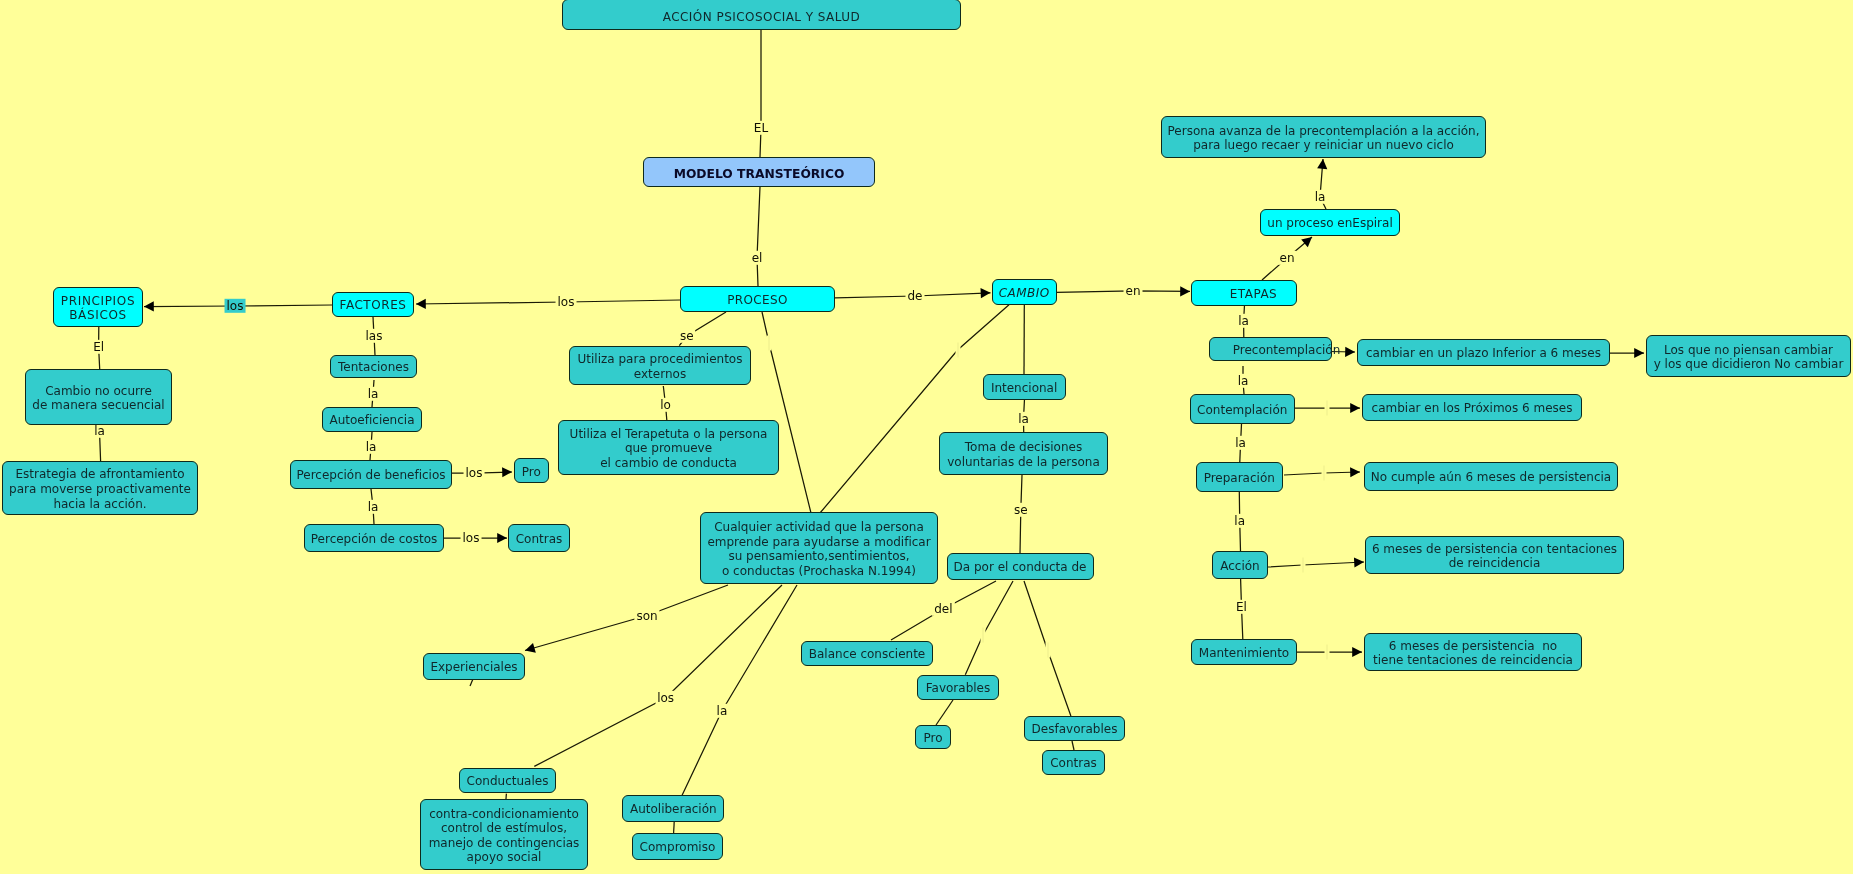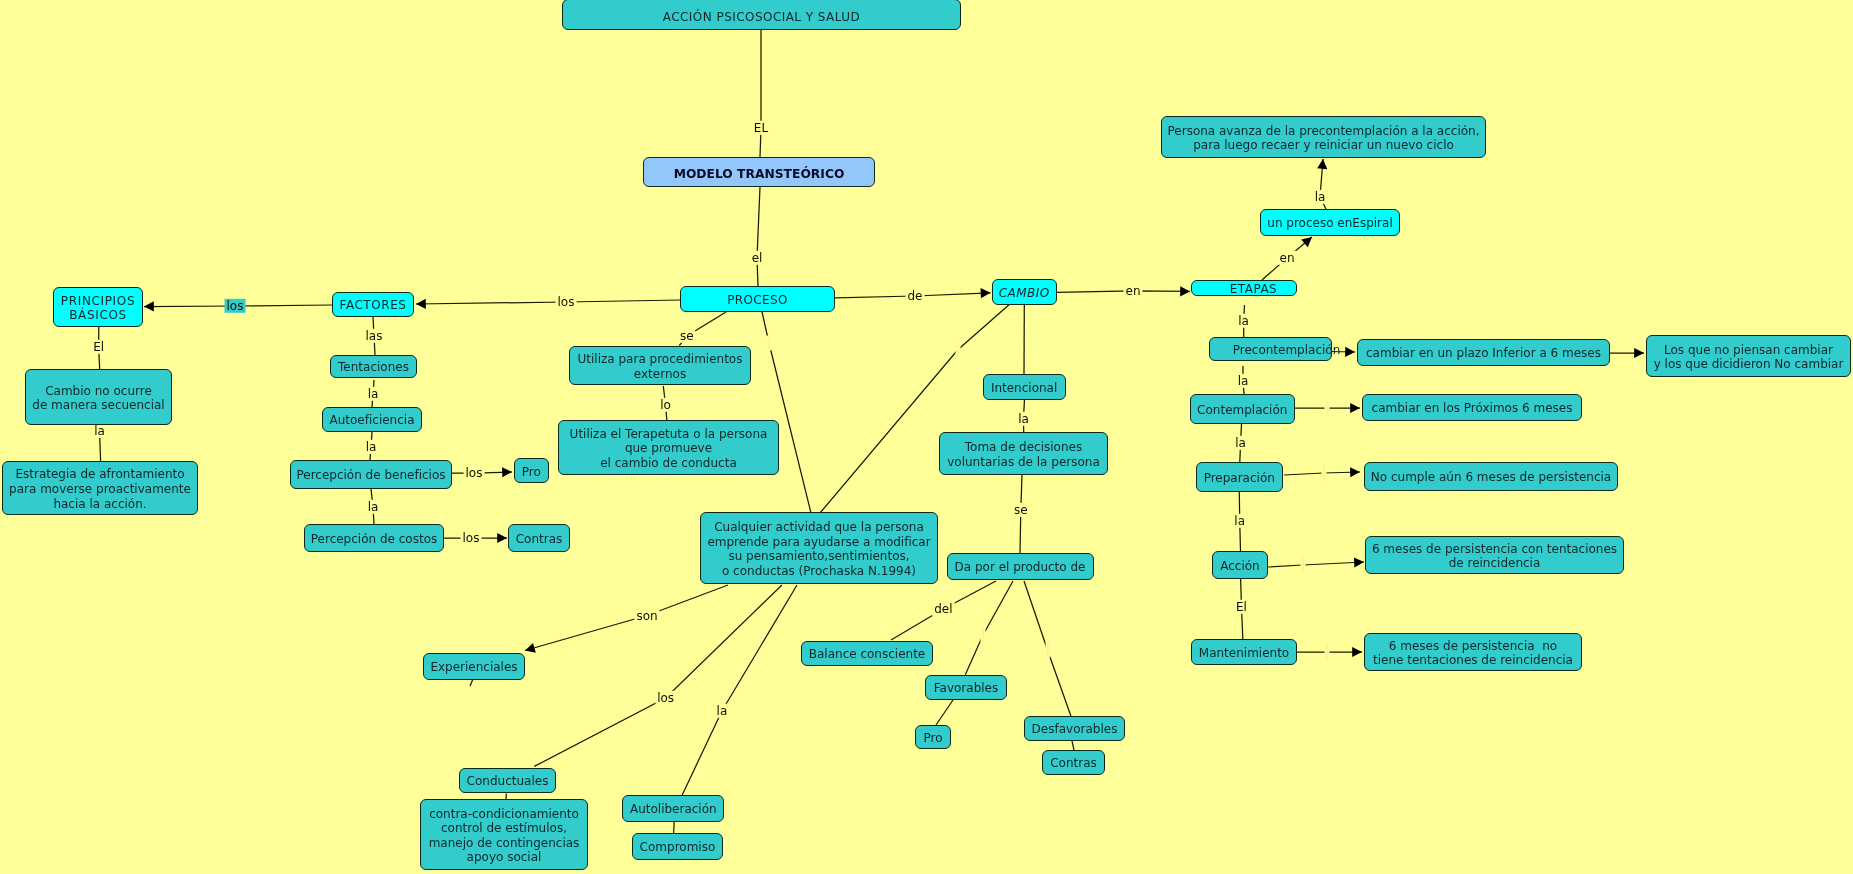--- a/index.html
+++ b/index.html
@@ -228,32 +228,32 @@
     <div class="node" style="left: 290px; top: 460px; width: 162px; height: 29px;"><div class="ntxt"><div>Percepción de beneficios</div></div></div>
     <div class="node" style="left: 513.6px; top: 458px; width: 35.4px; height: 25.4px;"><div class="ntxt"><div>Pro</div></div></div>
     <div class="node" style="left: 304px; top: 524px; width: 140px; height: 28px;"><div class="ntxt"><div>Percepción de costos</div></div></div>
     <div class="node" style="left: 508px; top: 524.4px; width: 62px; height: 27.2px;"><div class="ntxt"><div>Contras</div></div></div>
     <div class="node" style="left: 558px; top: 420px; width: 221px; height: 55px;"><div class="ntxt"><div>Utiliza el Terapetuta o la persona</div><div>que promueve</div><div>el cambio de conducta</div></div></div>
     <div class="node" style="left: 569px; top: 346px; width: 182px; height: 39px;"><div class="ntxt"><div>Utiliza para procedimientos</div><div>externos</div></div></div>
     <div class="node" style="left: 700px; top: 512px; width: 238px; height: 72px;"><div class="ntxt"><div>Cualquier actividad que la persona</div><div>emprende para ayudarse a modificar</div><div>su pensamiento,sentimientos,</div><div>o conductas (Prochaska N.1994)</div></div></div>
     <div class="node cyan" style="left: 991.7px; top: 279px; width: 65px; height: 25.5px; letter-spacing: 0.45px; font-style: italic;"><div class="ntxt"><div>CAMBIO</div></div></div>
     <div class="node" style="left: 982.6px; top: 374px; width: 83px; height: 26px;"><div class="ntxt"><div>Intencional</div></div></div>
     <div class="node" style="left: 939px; top: 432px; width: 169px; height: 43px;"><div class="ntxt"><div>Toma de decisiones</div><div>voluntarias de la persona</div></div></div>
-    <div class="node" style="left: 946.5px; top: 552.7px; width: 147px; height: 27.7px;"><div class="ntxt"><div>Da por el producto de</div></div></div>
+    <div class="node" style="left: 946.5px; top: 552.7px; width: 147px; height: 27.7px;"><div class="ntxt"><div>Da por el conducta de</div></div></div>
     <div class="node" style="left: 801px; top: 641px; width: 132px; height: 25px;"><div class="ntxt"><div>Balance consciente</div></div></div>
-    <div class="node" style="left: 917px; top: 675px; width: 82px; height: 25px; margin-left: 8px;"><div class="ntxt"><div>Favorables</div></div></div>
+    <div class="node" style="left: 917px; top: 675px; width: 82px; height: 25px;"><div class="ntxt"><div>Favorables</div></div></div>
     <div class="node" style="left: 915px; top: 725px; width: 36px; height: 24px;"><div class="ntxt"><div>Pro</div></div></div>
     <div class="node" style="left: 1024px; top: 716px; width: 101px; height: 25px;"><div class="ntxt"><div>Desfavorables</div></div></div>
     <div class="node" style="left: 1042px; top: 750px; width: 63px; height: 25px;"><div class="ntxt"><div>Contras</div></div></div>
     <div class="node" style="left: 423px; top: 653px; width: 102px; height: 27px;"><div class="ntxt"><div>Experienciales</div></div></div>
     <div class="node" style="left: 459px; top: 768px; width: 97px; height: 25px;"><div class="ntxt"><div>Conductuales</div></div></div>
     <div class="node" style="left: 420px; top: 799px; width: 168px; height: 71px;"><div class="ntxt"><div>contra-condicionamiento</div><div>control de estímulos,</div><div>manejo de contingencias</div><div>apoyo social</div></div></div>
     <div class="node" style="left: 622.3px; top: 795px; width: 102px; height: 27px;"><div class="ntxt"><div>Autoliberación</div></div></div>
     <div class="node" style="left: 631.7px; top: 833px; width: 91.5px; height: 26.5px;"><div class="ntxt"><div>Compromiso</div></div></div>
-    <div class="node cyan" style="left: 1191px; top: 280px; width: 106px; height: 16px; letter-spacing: 0.5px; padding-left: 19px;"><div class="ntxt"><div>ETAPAS</div></div></div>
+    <div class="node cyan" style="left: 1191px; top: 280px; width: 106px; height: 26px; letter-spacing: 0.5px; padding-left: 19px;"><div class="ntxt"><div>ETAPAS</div></div></div>
     <div class="node" style="left: 1209px; top: 337px; width: 123px; height: 24px; padding-left: 32px;"><div class="ntxt"><div>Precontemplación</div></div></div>
     <div class="node" style="left: 1190px; top: 394px; width: 104.5px; height: 29.5px;"><div class="ntxt"><div>Contemplación</div></div></div>
     <div class="node" style="left: 1195.5px; top: 462px; width: 87.5px; height: 29.5px;"><div class="ntxt"><div>Preparación</div></div></div>
     <div class="node" style="left: 1212px; top: 551px; width: 56px; height: 28px;"><div class="ntxt"><div>Acción</div></div></div>
     <div class="node" style="left: 1191px; top: 639px; width: 106px; height: 26px;"><div class="ntxt"><div>Mantenimiento</div></div></div>
     <div class="node cyan" style="left: 1260px; top: 209px; width: 140px; height: 27px;"><div class="ntxt"><div>un proceso enEspiral</div></div></div>
     <div class="node" style="left: 1161px; top: 116px; width: 325px; height: 42px;"><div class="ntxt"><div>Persona avanza de la precontemplación a la acción,</div><div>para luego recaer y reiniciar un nuevo ciclo</div></div></div>
     <div class="node" style="left: 1357px; top: 339px; width: 253px; height: 27px;"><div class="ntxt"><div>cambiar en un plazo Inferior a 6 meses</div></div></div>
     <div class="node" style="left: 1646px; top: 335px; width: 205px; height: 42px;"><div class="ntxt"><div>Los que no piensan cambiar</div><div>y los que dicidieron No cambiar</div></div></div>
     <div class="node" style="left: 1362px; top: 394px; width: 220px; height: 27px;"><div class="ntxt"><div>cambiar en los Próximos 6 meses</div></div></div>

